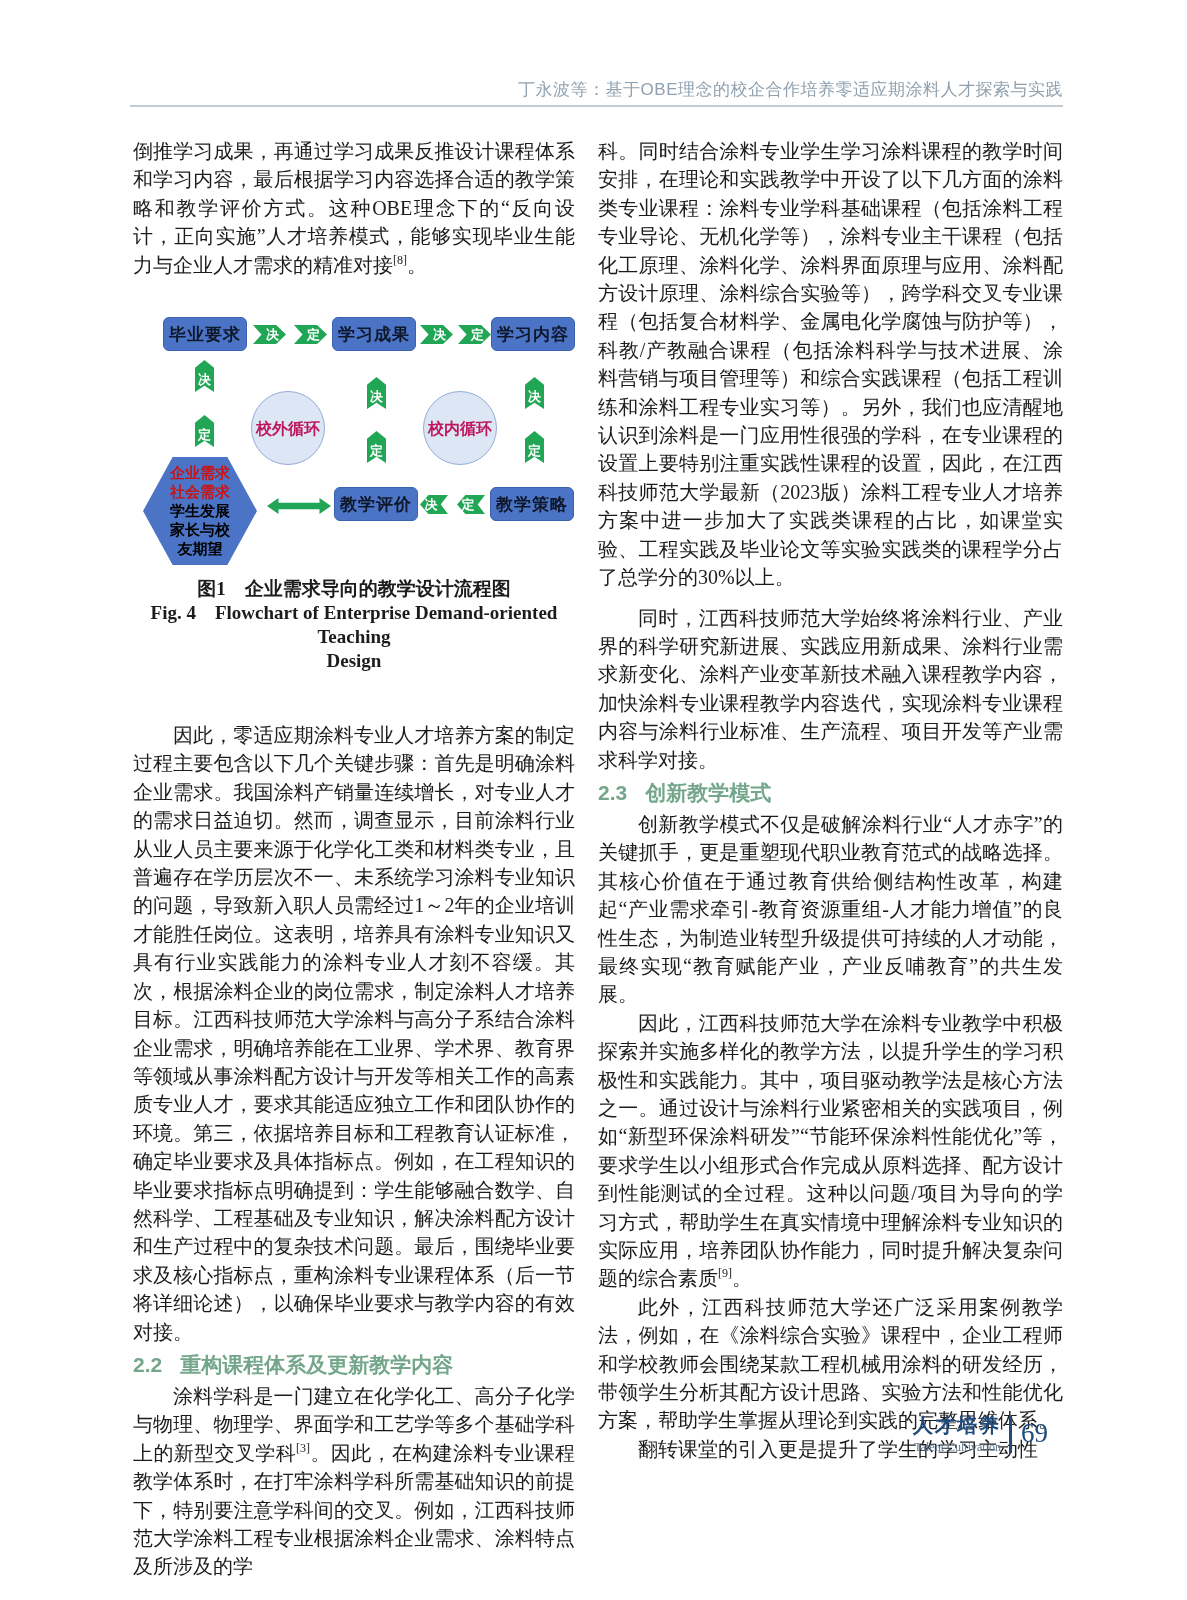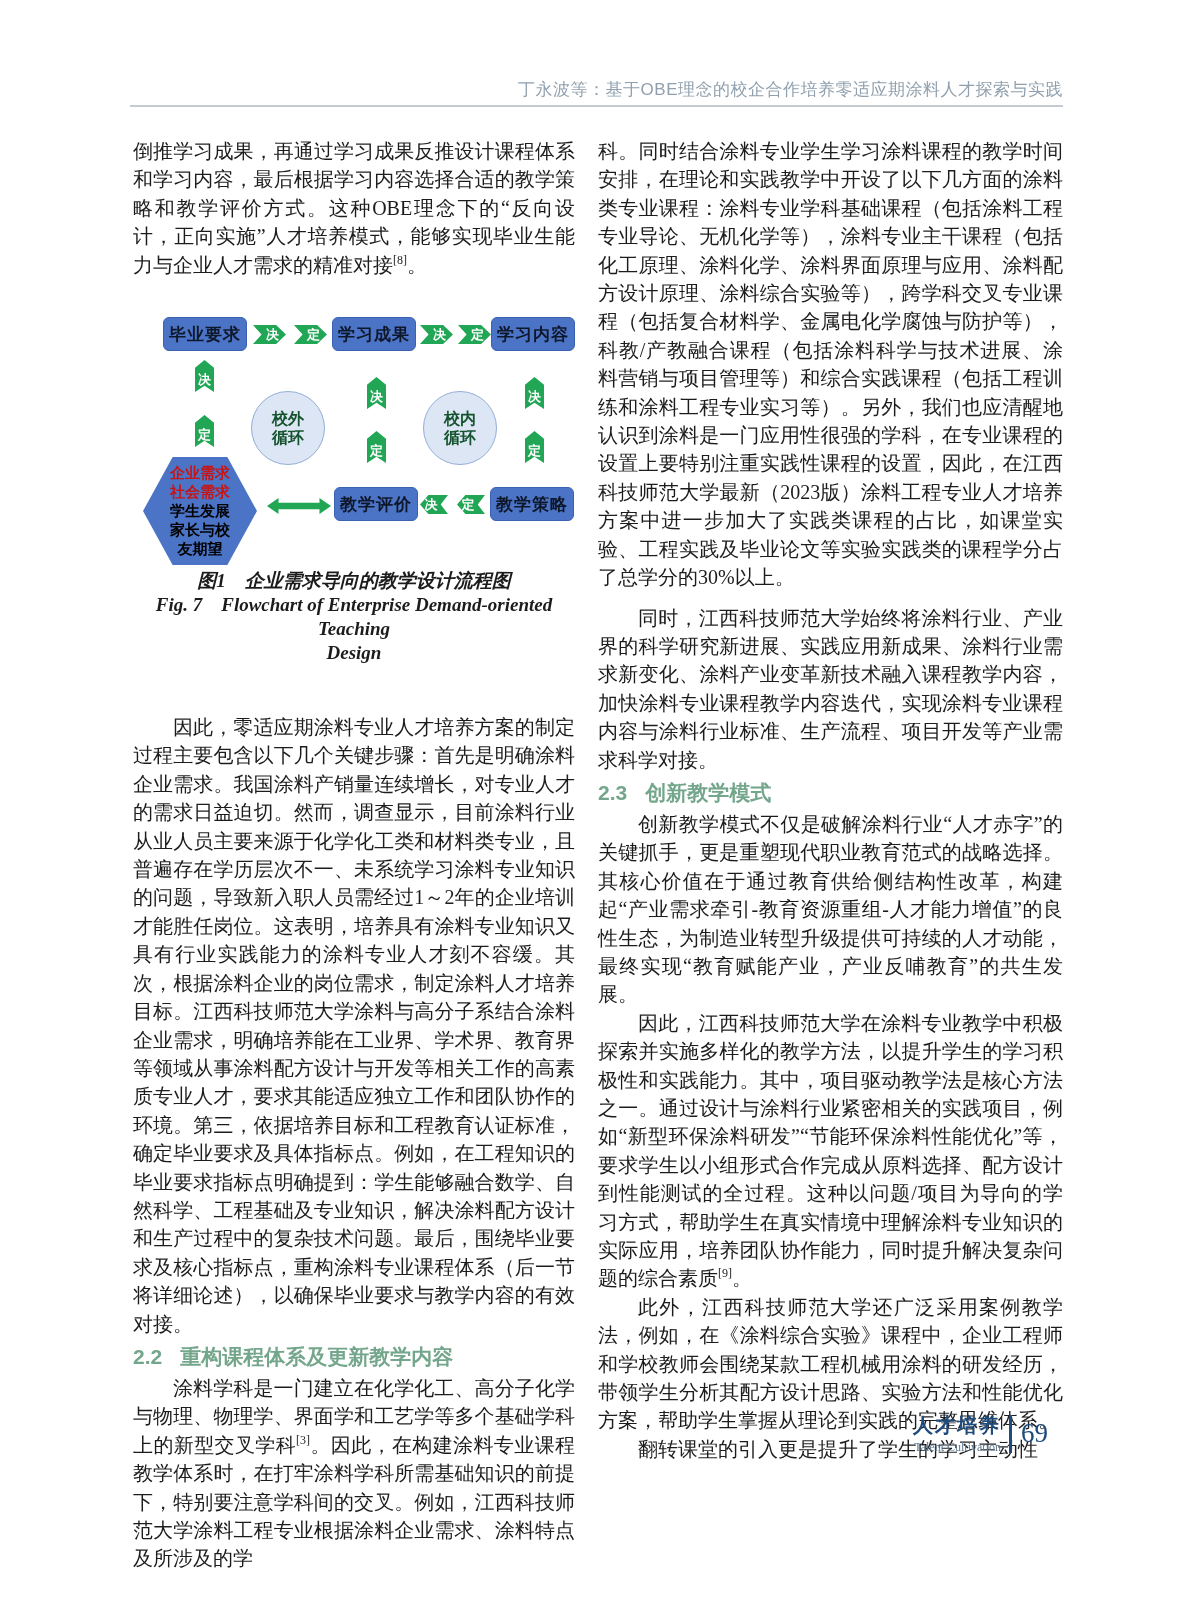--- a/index.html
+++ b/index.html
@@ -42,22 +42,22 @@
   .fnode {
     position:absolute; width:84px; height:34px;
     background:#4b74c6; border:1px solid #3a62b0; border-radius:6px;
     box-sizing:border-box;
     display:flex; align-items:center; justify-content:center;
     font-size:17px; font-weight:bold; color:#0f172a; letter-spacing:1px;
   }
   .circle {
     position:absolute; width:74px; height:74px; border-radius:50%;
     background:#dde6f4; border:1px solid #93aed8; box-sizing:border-box;
-    display:flex; flex-direction:column; align-items:center; justify-content:center;
-    font-size:16px; font-weight:600; line-height:19px; color:#14532d;
+    display:flex; flex-direction:row; align-items:center; justify-content:center;
+    font-size:16px; font-weight:600; line-height:19px; color:#be185d;
   }
   .chev { position:absolute; background:#21a655; color:#fff; font-weight:bold;
           display:flex; align-items:center; justify-content:center; font-size:13px; }
   .chev-r { width:33px; height:19px; padding-left:6px; box-sizing:border-box;
             clip-path:polygon(0% 0%, 70% 0%, 100% 50%, 70% 100%, 0% 100%, 26% 50%); }
   .chev-l { width:28px; height:19px; padding-right:6px; box-sizing:border-box;
             clip-path:polygon(100% 0%, 30% 0%, 0% 50%, 30% 100%, 100% 100%, 74% 50%); }
   .chev-u { width:19px; height:32px; padding-top:8px; box-sizing:border-box;
             clip-path:polygon(50% 0%, 100% 24%, 100% 100%, 50% 80%, 0% 100%, 0% 24%); }
   .hexagon {
@@ -66,21 +66,21 @@
     clip-path:polygon(26% 0%, 74% 0%, 100% 50%, 74% 100%, 26% 100%, 0% 50%);
     display:flex; flex-direction:column; align-items:center; justify-content:center;
     font-size:15px; line-height:19px; font-weight:600; color:#000;
   }
   .hexagon .red { color:#c81414; }
   .darrow {
     position:absolute; left:134px; top:193px; width:64px; height:16px;
     background:#21a655;
     clip-path:polygon(0% 50%, 18% 0%, 18% 30%, 82% 30%, 82% 0%, 100% 50%, 82% 100%, 82% 70%, 18% 70%, 18% 100%);
   }
-  figcaption { margin-top:2px; text-align:center;font-style:italic; }
+  figcaption { margin-top:10px; text-align:center; }
   .cap-cn { font-size:19px; font-weight:bold; line-height:24px; }
   .cap-en { font-size:19px; font-weight:bold; line-height:24px; }
   
   .footer {
     position:absolute; top:1412px; right:139px;
     display:flex; align-items:center;
   }
   .footer .labels { text-align:right; }
   .footer .cn {
     font-family:"Liberation Sans","DejaVu Sans",sans-serif;
@@ -147,21 +147,21 @@
         </div>
 
         <div class="darrow"></div>
 
         <div class="chev chev-l" style="left:287px;top:190px;">决</div>
         <div class="chev chev-l" style="left:324px;top:190px;">定</div>
       </div>
 
       <figcaption>
         <div class="cap-cn">图1　企业需求导向的教学设计流程图</div>
-        <div class="cap-en">Fig. 7　Flowchart of Enterprise Demand-oriented Teaching</div>
+        <div class="cap-en">Fig. 4　Flowchart of Enterprise Demand-oriented Teaching</div>
         <div class="cap-en">Design</div>
       </figcaption>
     </figure>
 
     <p class="body mt-p2 indent">因此，零适应期涂料专业人才培养方案的制定过程主要包含以下几个关键步骤：首先是明确涂料企业需求。我国涂料产销量连续增长，对专业人才的需求日益迫切。然而，调查显示，目前涂料行业从业人员主要来源于化学化工类和材料类专业，且普遍存在学历层次不一、未系统学习涂料专业知识的问题，导致新入职人员需经过1～2年的企业培训才能胜任岗位。这表明，培养具有涂料专业知识又具有行业实践能力的涂料专业人才刻不容缓。其次，根据涂料企业的岗位需求，制定涂料人才培养目标。江西科技师范大学涂料与高分子系结合涂料企业需求，明确培养能在工业界、学术界、教育界等领域从事涂料配方设计与开发等相关工作的高素质专业人才，要求其能适应独立工作和团队协作的环境。第三，依据培养目标和工程教育认证标准，确定毕业要求及具体指标点。例如，在工程知识的毕业要求指标点明确提到：学生能够融合数学、自然科学、工程基础及专业知识，解决涂料配方设计和生产过程中的复杂技术问题。最后，围绕毕业要求及核心指标点，重构涂料专业课程体系（后一节将详细论述），以确保毕业要求与教学内容的有效对接。</p>
 
     <h3 class="sec">
       <span class="num">2.2</span><span>重构课程体系及更新教学内容</span>
     </h3>
 

